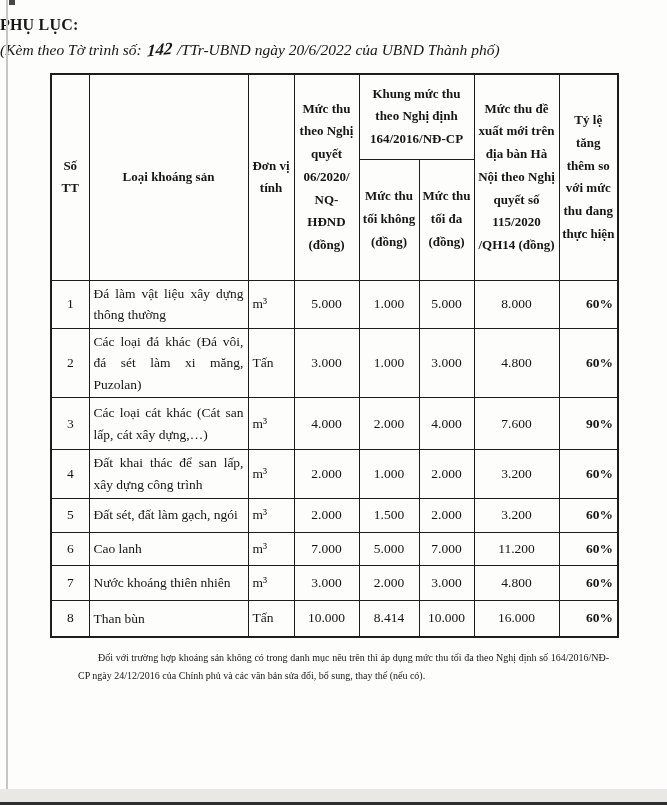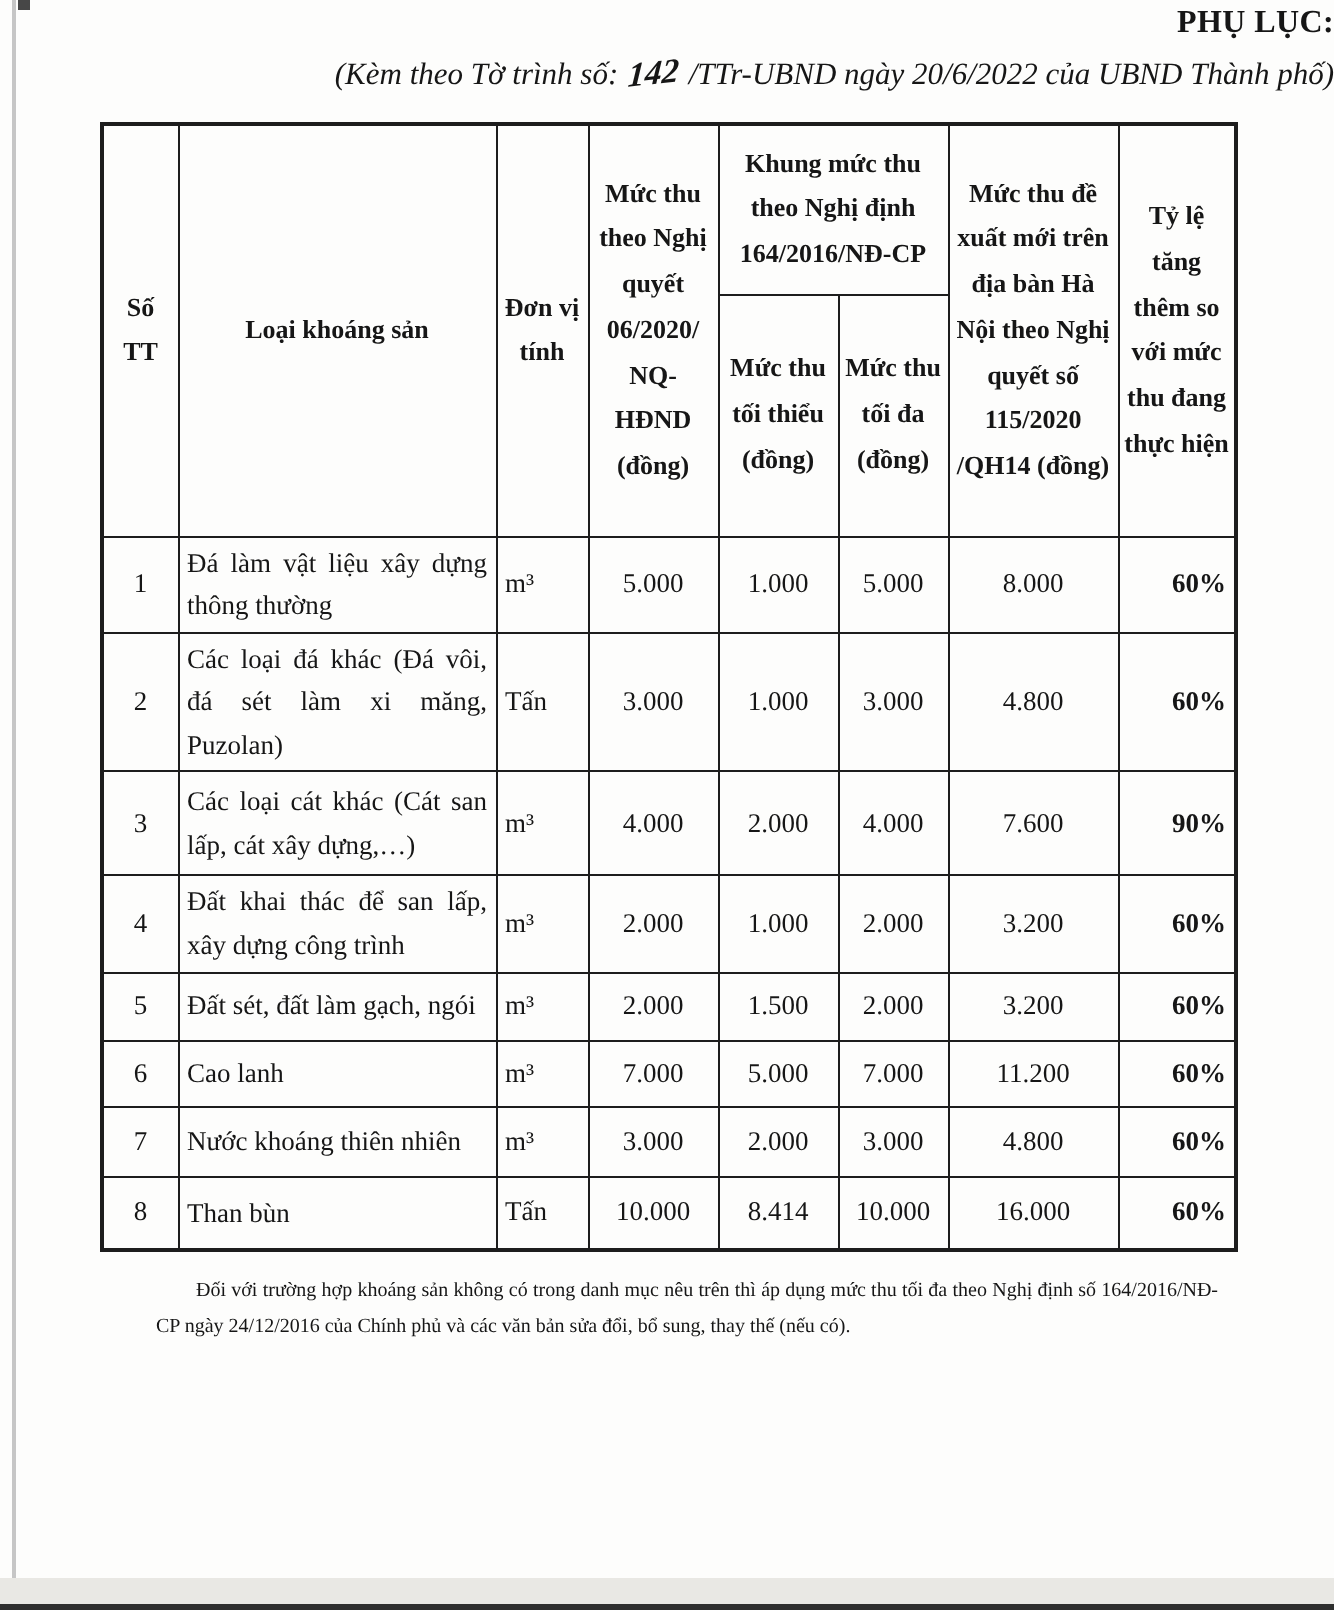--- a/index.html
+++ b/index.html
@@ -38,21 +38,22 @@
   }
   .scan-bottom-line {
     position: absolute;
     left: 0; bottom: 0;
     width: 667px; height: 3px;
     background: #2e2e2e;
   }
 
   
   .doc-header {
-    text-align: right;
+    padding-top: 13px;
+    text-align: left;
   }
   .title-line {
     font-weight: bold;
     font-size: 16px;
     line-height: 24px;
     letter-spacing: 0.2px;
   }
   .subtitle-line {
     font-style: italic;
     font-size: 15.5px;
@@ -146,21 +147,21 @@
     <tr style="height:85px">
       <th rowspan="2">Số TT</th>
       <th rowspan="2">Loại khoáng sản</th>
       <th rowspan="2">Đơn vị tính</th>
       <th rowspan="2">Mức thu theo Nghị quyết 06/2020/ NQ-HĐND (đồng)</th>
       <th colspan="2">Khung mức thu theo Nghị định 164/2016/NĐ-CP</th>
       <th rowspan="2">Mức thu đề xuất mới trên địa bàn Hà Nội theo Nghị quyết số 115/2020 /QH14 (đồng)</th>
       <th rowspan="2">Tỷ lệ tăng thêm so với mức thu đang thực hiện</th>
     </tr>
     <tr style="height:121px">
-      <th>Mức thu tối thiểu (đồng)</th>
+      <th>Mức thu tối không (đồng)</th>
       <th>Mức thu tối đa (đồng)</th>
     </tr>
   </thead>
   <tbody>
     <tr style="height:48px">
       <td class="cell-no">1</td>
       <td class="cell-name">Đá làm vật liệu xây dựng thông thường</td>
       <td class="cell-unit">m³</td>
       <td class="cell-num">5.000</td>
       <td class="cell-num">1.000</td>

